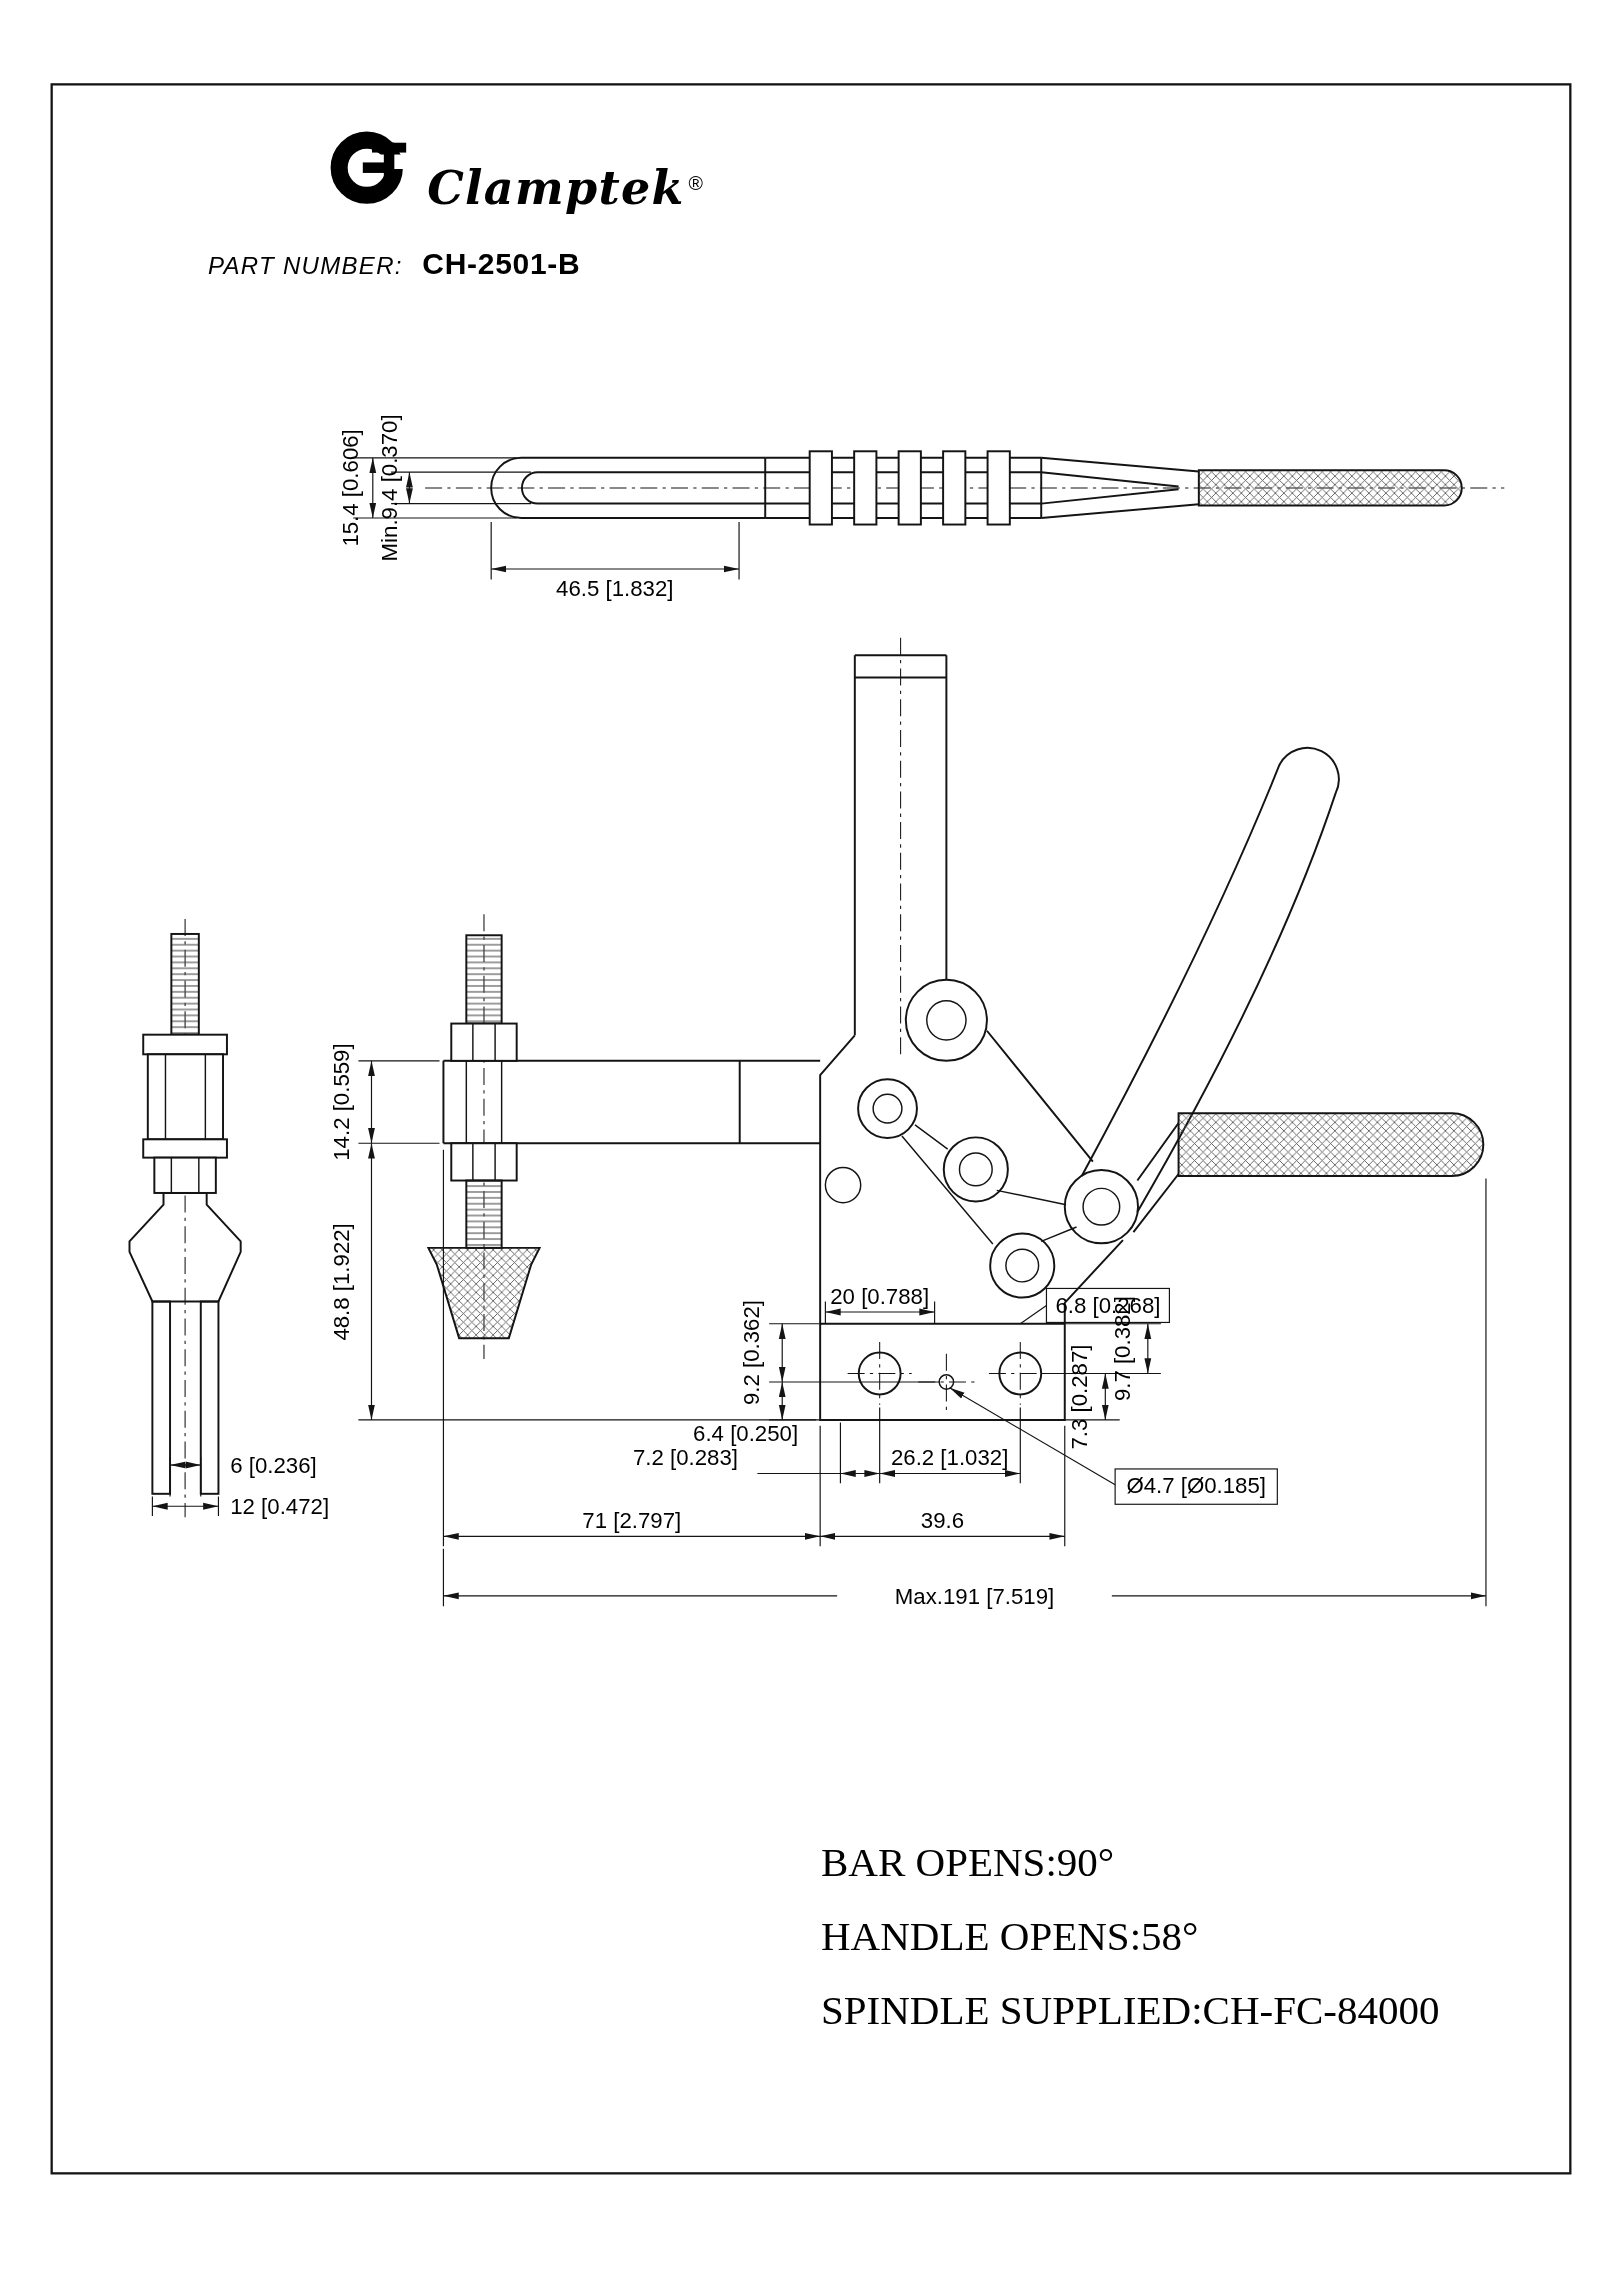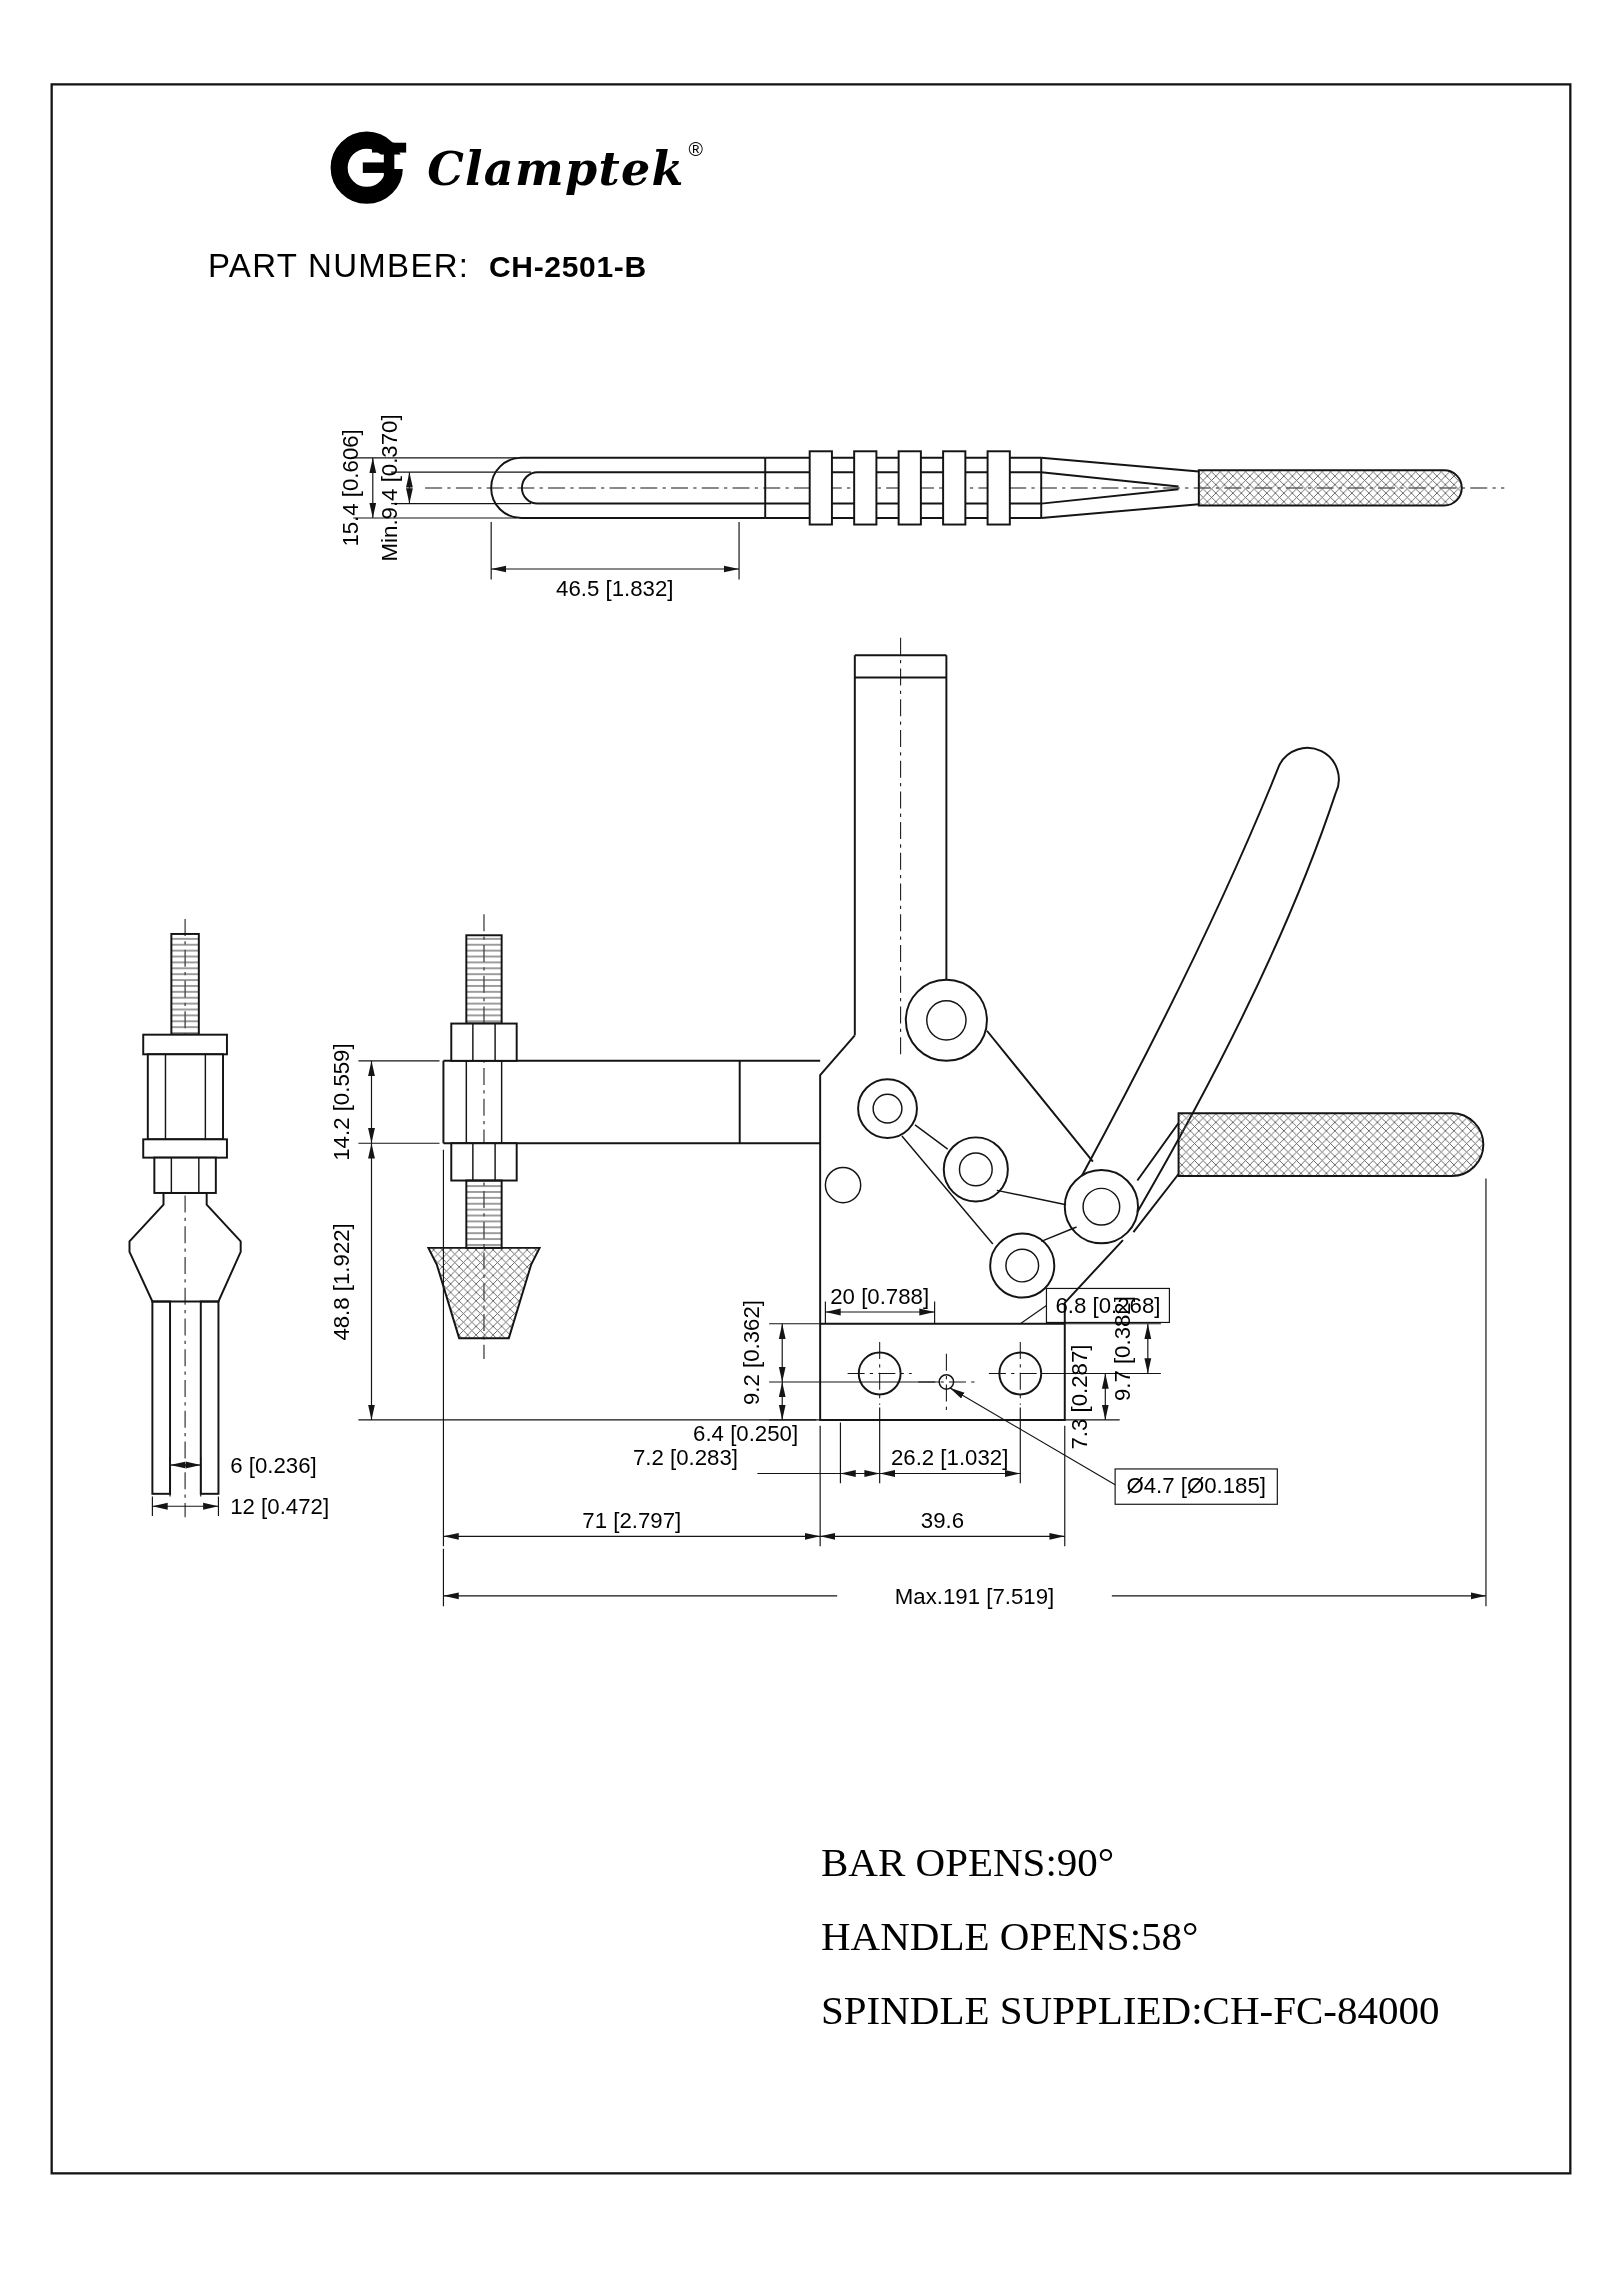--- a/index.html
+++ b/index.html
@@ -11,25 +11,25 @@
   .ol2{fill:none;stroke:#141414;stroke-width:2.2;}
   .wh{fill:#ffffff;}
   .dim{fill:none;stroke:#141414;stroke-width:1.8;}
   .cl{fill:none;stroke:#141414;stroke-width:1.6;stroke-dasharray:26 8 5 8;}
   .hat{stroke:#141414;stroke-width:3;fill:url(#xh);}
   .thf{stroke:#141414;stroke-width:3;fill:url(#th);}
   text.d{font-family:"Liberation Sans",sans-serif;font-size:34px;fill:#000;text-anchor:middle;}
   text.ds{text-anchor:start;}
 
   
-  .logo{position:absolute;left:326px;top:123px;display:flex;align-items:center;}
+  .logo{position:absolute;left:326px;top:123px;display:flex;align-items:flex-end;}
   .brand{font-family:"DejaVu Serif",serif;font-style:italic;font-weight:700;font-size:46px;letter-spacing:1.3px;margin-left:9.2px;}
   .reg{font-size:19.6px;position:relative;top:-19.6px;margin-left:3.9px;font-family:"Liberation Sans",sans-serif;}
   .partline{position:absolute;left:208px;top:247px;display:flex;align-items:baseline;}
-  .pn-label{font-size:33px;letter-spacing:1.3px;}
+  .pn-label{font-size:24px;letter-spacing:1.3px;font-style:italic;}
   .pn-value{font-size:30px;font-weight:700;margin-left:19.6px;letter-spacing:0.7px;}
 
   
   .notes{position:absolute;left:821px;top:1825px;}
   .note-line{font-family:Liberation Serif, serif;font-size:41px;line-height:74px;white-space:nowrap;letter-spacing:0;}
 </style>
 </head>
 <body>
 
 <div class="sheet">

